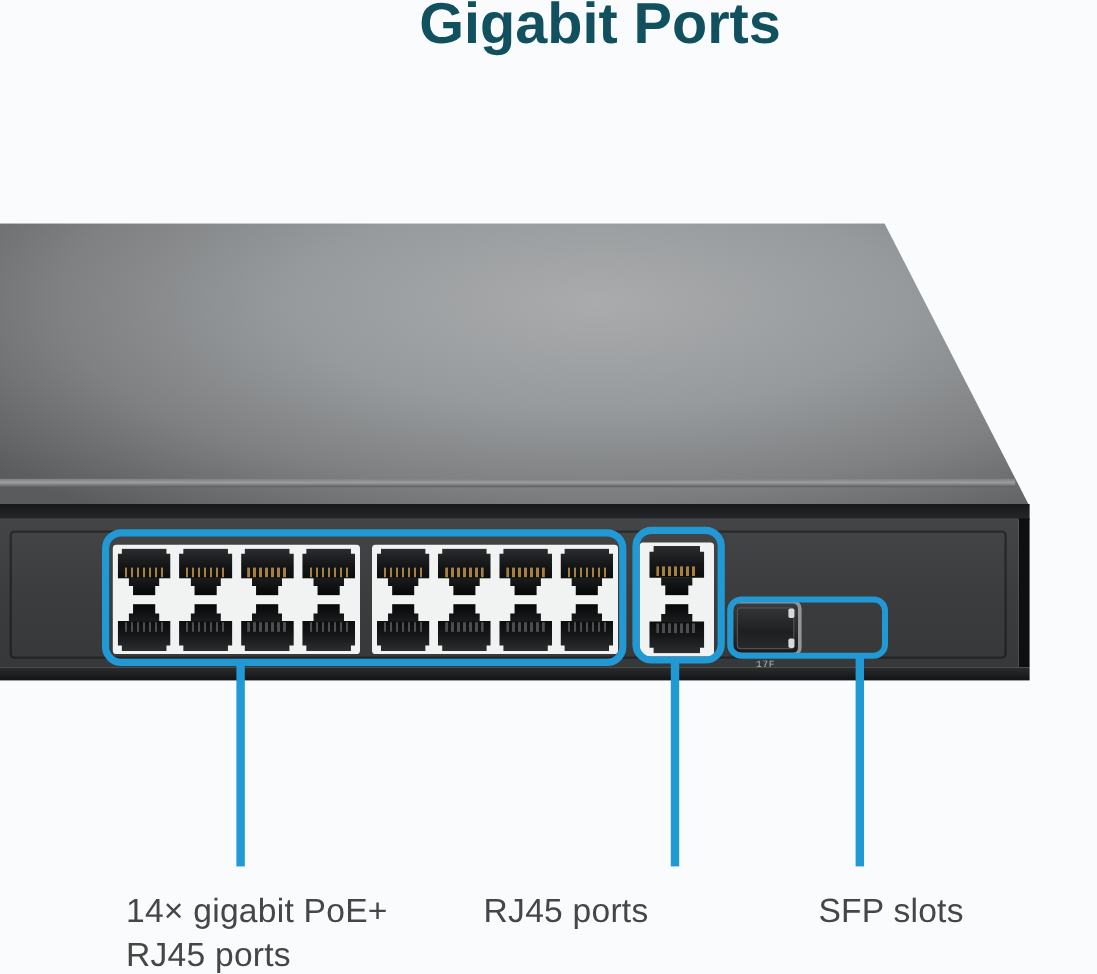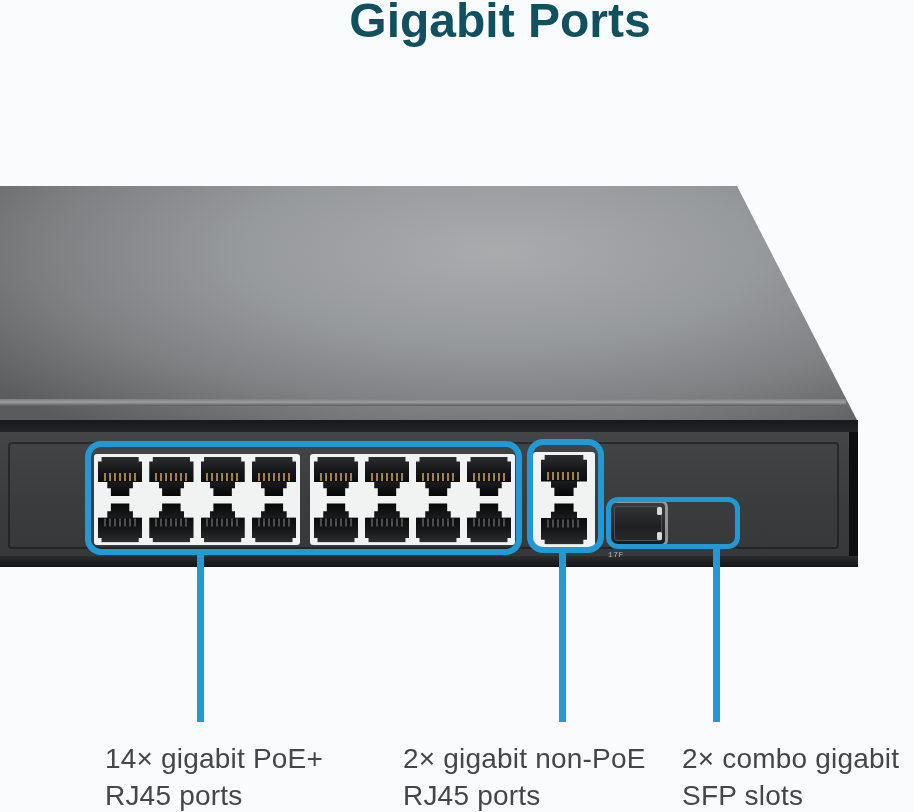--- a/index.html
+++ b/index.html
@@ -130,21 +130,21 @@
     background:linear-gradient(180deg,#333436 0%,#1e1f21 60%,#272829 100%);
   }
   .sfp .dot-top,.sfp .dot-bottom{
     position:absolute; right:3px; width:5px; height:8px;
     background:#d8d9da; border-radius:1.5px;
   }
   .sfp .dot-top{top:4px;}
   .sfp .dot-bottom{bottom:4px;}
   .sfp-label{
     position:absolute; top:50px; left:0; width:100%;
-    text-align:left;
+    text-align:center;
     font-size:8px; letter-spacing:.5px;
     color:#b3b5b7;
     font-family:Liberation Mono, monospace;
   }
 
   
   .outline{
     position:absolute;
     border:6px solid var(--accent,#2199d5);
     border-radius:16px;
@@ -306,21 +306,19 @@
 
   <div class="callout-line line-1"></div>
   <div class="callout-line line-2"></div>
   <div class="callout-line line-3"></div>
 
   <div class="callout-label label-1">
     <div>14× gigabit PoE+</div>
     <div>RJ45 ports</div>
   </div>
   <div class="callout-label label-2">
-    <div>2× gigabit non-PoE</div>
     <div>RJ45 ports</div>
   </div>
   <div class="callout-label label-3">
-    <div>2× combo gigabit</div>
     <div>SFP slots</div>
   </div>
 
 </div>
 
 </body></html>

